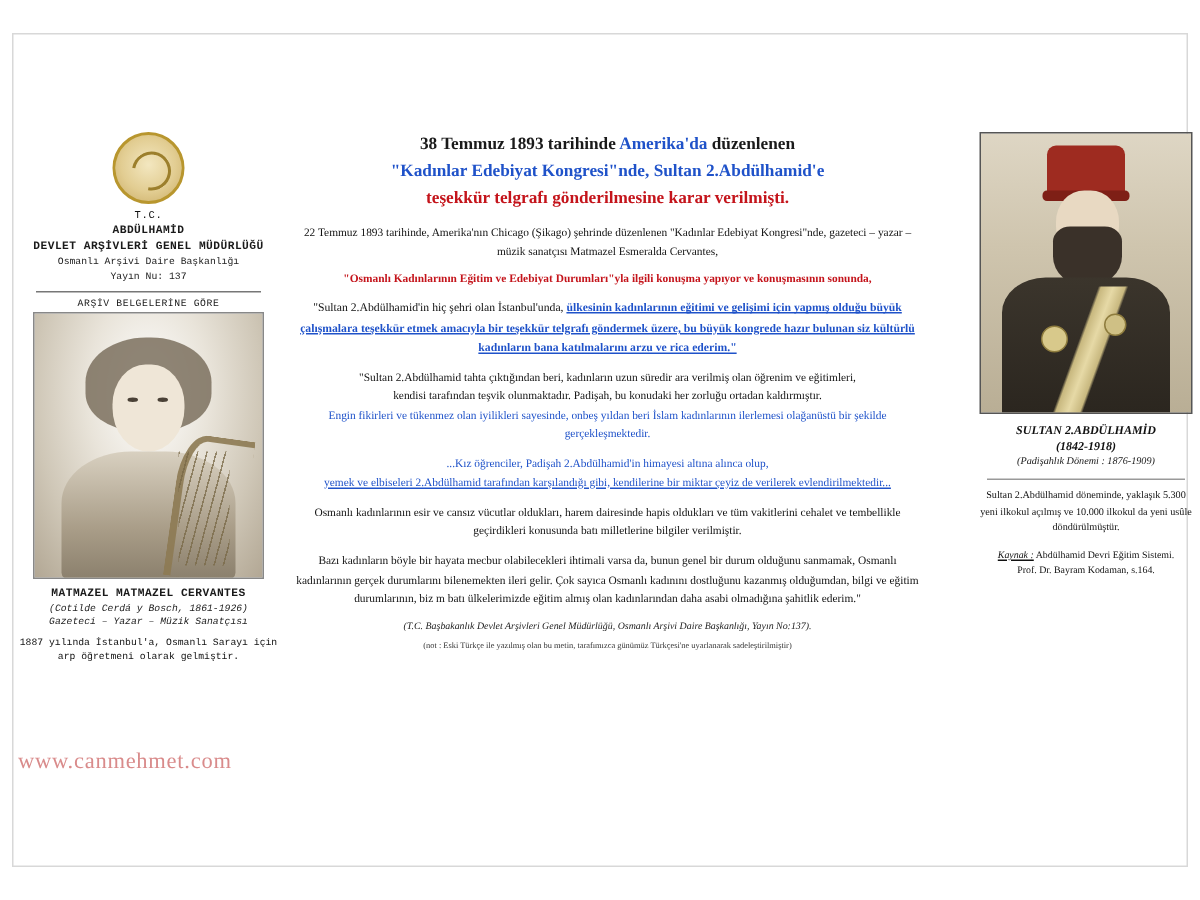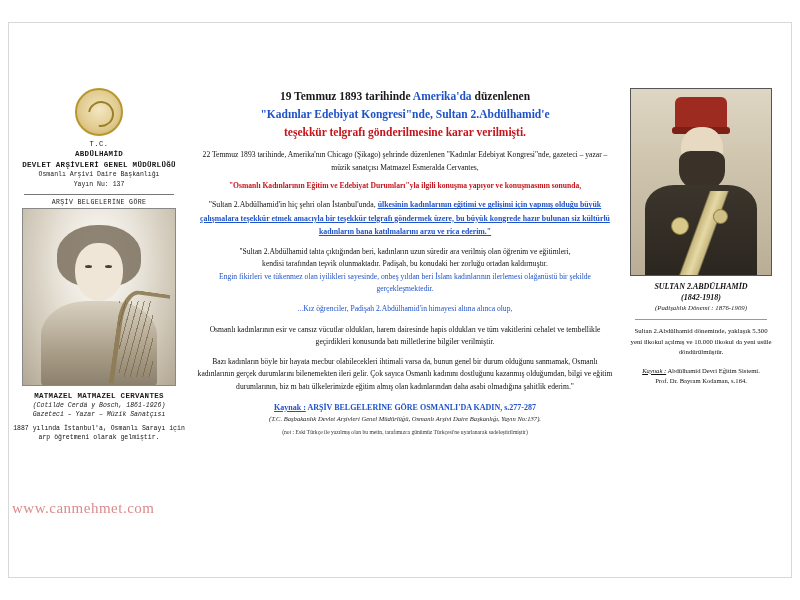--- a/index.html
+++ b/index.html
@@ -218,21 +218,21 @@
   .source-note {
     font-size: 5.6px;
     color: #333;
     margin-top: 5px;
     line-height: 1.4;
   }
 
   
   .col-right {
     position: absolute;
-    left: 628px;
+    left: 651px;
     top: 88px;
     width: 146px;
     text-align: center;
   }
   .sultan-photo {
     width: 140px;
     height: 186px;
     margin: 0 auto 5px auto;
     border: 1px solid #555;
     position: relative;
@@ -366,51 +366,47 @@
 
     <div class="cap-name">MATMAZEL MATMAZEL CERVANTES</div>
     <div class="cap-sub">(Cotilde Cerdá y Bosch, 1861-1926)</div>
     <div class="cap-sub">Gazeteci – Yazar – Müzik Sanatçısı</div>
     <div class="cap-note">1887 yılında İstanbul'a, Osmanlı Sarayı için arp öğretmeni olarak gelmiştir.</div>
   </div>
 
   <div class="col-center">
     <div class="headline">
       <div>
-        <span>19 Temmuz 1893 tarihinde </span><span class="blue">Amerika'da</span><span> düzenlenen</span>
+        <span>38 Temmuz 1893 tarihinde </span><span class="blue">Amerika'da</span><span> düzenlenen</span>
       </div>
       <div class="blue">"Kadınlar Edebiyat Kongresi"nde, Sultan 2.Abdülhamid'e</div>
       <div class="red">teşekkür telgrafı gönderilmesine karar verilmişti.</div>
     </div>
 
     <p class="para tight">22 Temmuz 1893 tarihinde, Amerika'nın Chicago (Şikago) şehrinde düzenlenen "Kadınlar Edebiyat Kongresi"nde, gazeteci – yazar – müzik sanatçısı Matmazel Esmeralda Cervantes,</p>
     <p class="para tight p-red">"Osmanlı Kadınlarının Eğitim ve Edebiyat Durumları"yla ilgili konuşma yapıyor ve konuşmasının sonunda,</p>
 
     <p class="para quote">
       <span>"Sultan 2.Abdülhamid'in hiç şehri olan İstanbul'unda, </span><span class="p-blue-bold ul">ülkesinin kadınlarının eğitimi ve gelişimi için yapmış olduğu büyük çalışmalara teşekkür etmek amacıyla bir teşekkür telgrafı göndermek üzere, bu büyük kongrede hazır bulunan siz kültürlü kadınların bana katılmalarını arzu ve rica ederim."</span>
     </p>
 
     <p class="para">
       <span>"Sultan 2.Abdülhamid tahta çıktığından beri, kadınların uzun süredir ara verilmiş olan öğrenim ve eğitimleri,</span><br>
       <span>kendisi tarafından teşvik olunmaktadır. Padişah, bu konudaki her zorluğu ortadan kaldırmıştır.</span><br>
       <span class="p-blue">Engin fikirleri ve tükenmez olan iyilikleri sayesinde, onbeş yıldan beri İslam kadınlarının ilerlemesi olağanüstü bir şekilde gerçekleşmektedir.</span>
     </p>
 
     <p class="para p-blue">
       <span>...Kız öğrenciler, Padişah 2.Abdülhamid'in himayesi altına alınca olup,</span><br>
+      <span class="ul">yemek ve elbiseleri 2.Abdülhamid tarafından karşılandığı gibi, kendilerine bir miktar çeyiz de verilerek evlendirilmektedir...</span>
     </p>
 
     <p class="para">Osmanlı kadınlarının esir ve cansız vücutlar oldukları, harem dairesinde hapis oldukları ve tüm vakitlerini cehalet ve tembellikle geçirdikleri konusunda batı milletlerine bilgiler verilmiştir.</p>
     <p class="para">Bazı kadınların böyle bir hayata mecbur olabilecekleri ihtimali varsa da, bunun genel bir durum olduğunu sanmamak, Osmanlı kadınlarının gerçek durumlarını bilenemekten ileri gelir. Çok sayıca Osmanlı kadınını dostluğunu kazanmış olduğumdan, bilgi ve eğitim durumlarının, biz m batı ülkelerimizde eğitim almış olan kadınlarından daha asabi olmadığına şahitlik ederim."</p>
 
-    <div class="source">
-      <span class="u">Kaynak :</span>
-      <span>ARŞİV BELGELERİNE GÖRE OSMANLI'DA KADIN,</span>
-      <span>s.277-287</span>
-    </div>
     <div class="source-sub">(T.C. Başbakanlık Devlet Arşivleri Genel Müdürlüğü, Osmanlı Arşivi Daire Başkanlığı, Yayın No:137).</div>
     <div class="source-note">(not : Eski Türkçe ile yazılmış olan bu metin, tarafımızca günümüz Türkçesi'ne uyarlanarak sadeleştirilmiştir)</div>
   </div>
 
   <div class="col-right">
     <div class="sultan-photo">
       <div class="fez"></div>
       <div class="head"></div>
       <div class="beard"></div>
       <div class="torso"></div>

